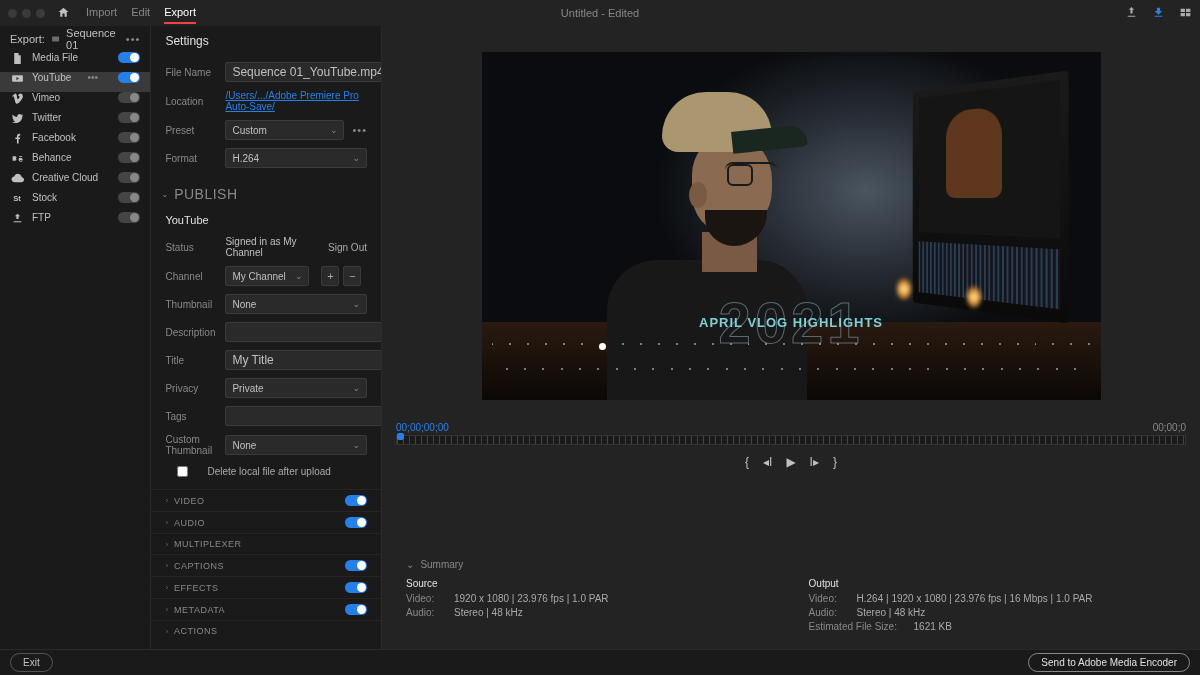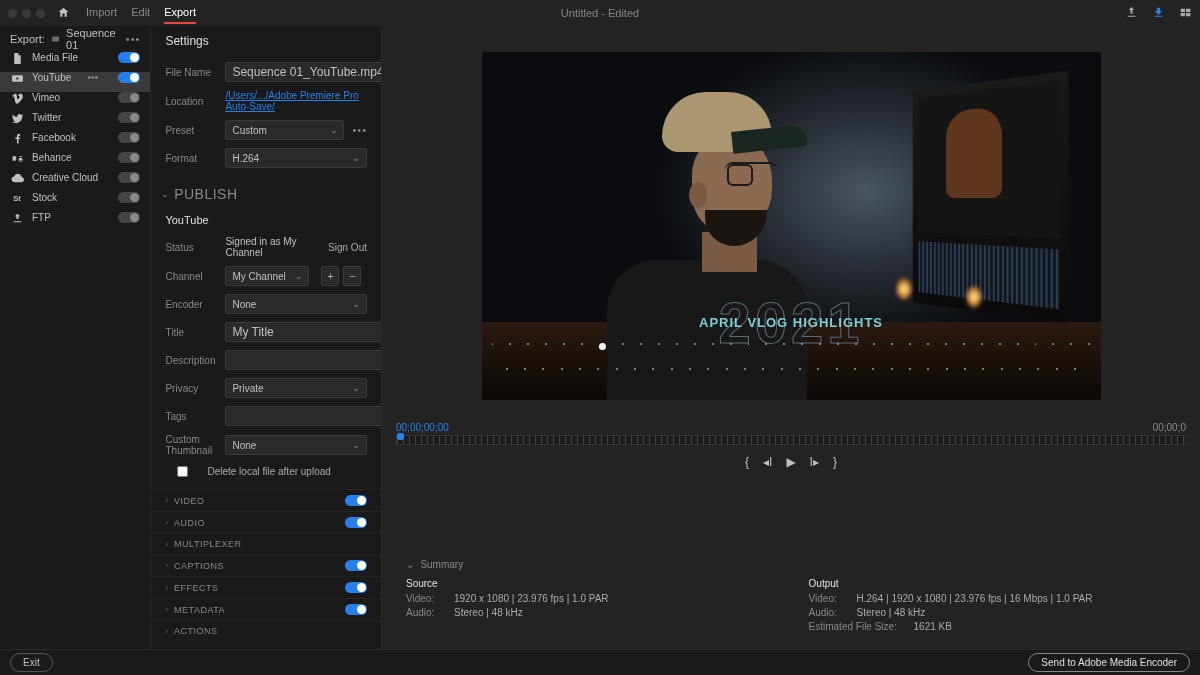--- a/index.html
+++ b/index.html
@@ -254,33 +254,33 @@
       <div class="fselect" style="flex:0 0 84px">
           <span>My Channel</span>
           <span class="chev">⌄</span>
         </div>
       <div class="channel-btns">
         <button>+</button>
         <button>−</button>
       </div>
     </div>
     <div class="form-row">
-      <span class="flabel">Encoder</span>
+      <span class="flabel">Thumbnail</span>
       <div class="fselect">
           <span>None</span>
           <span class="chev">⌄</span>
         </div>
     </div>
     <div class="form-row">
+      <span class="flabel">Description</span>
+      <input class="finput" value="" style="">
+    </div>
+    <div class="form-row">
       <span class="flabel">Title</span>
       <input class="finput" value="My Title" style="">
-    </div>
-    <div class="form-row">
-      <span class="flabel">Description</span>
-      <input class="finput" value="" style="">
     </div>
     <div class="form-row">
       <span class="flabel">Privacy</span>
       <div class="fselect">
           <span>Private</span>
           <span class="chev">⌄</span>
         </div>
     </div>
     <div class="form-row">
       <span class="flabel">Tags</span>

